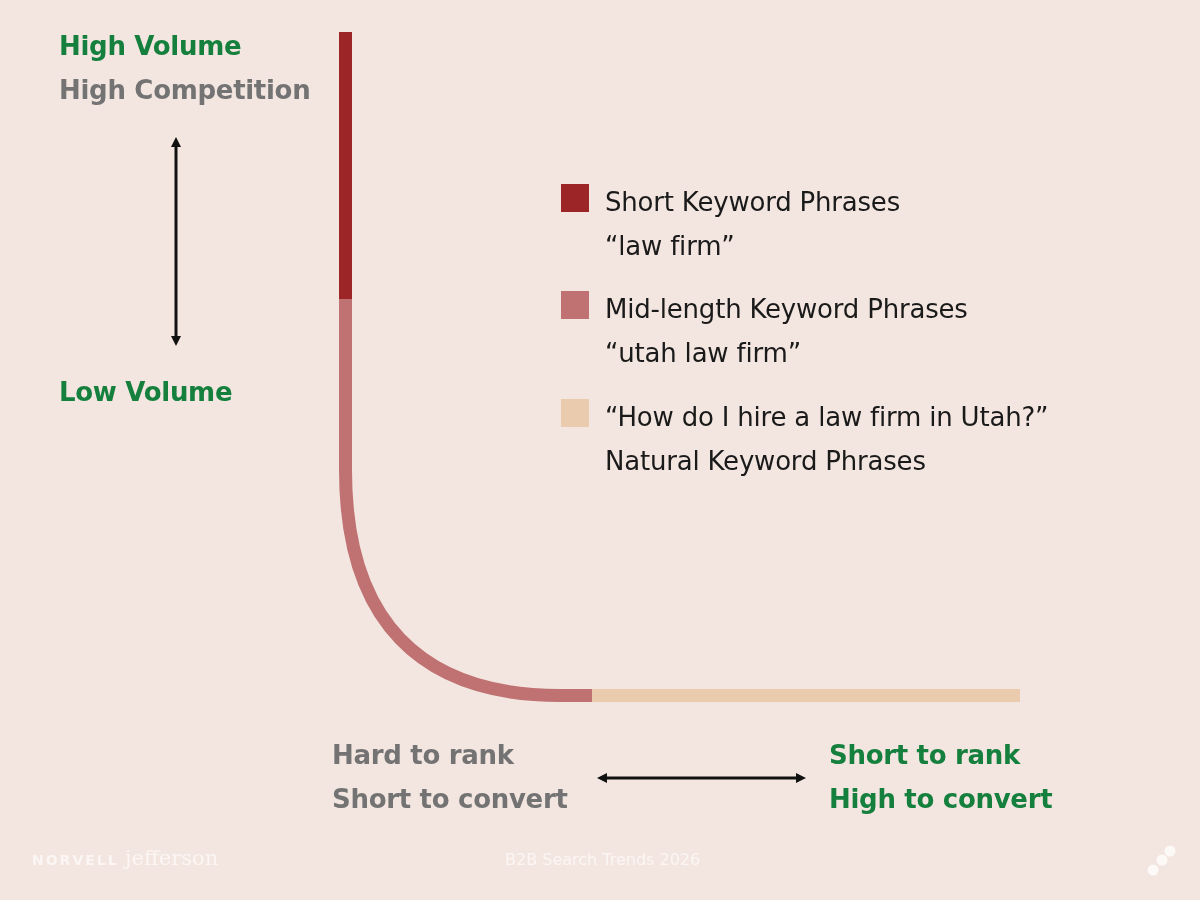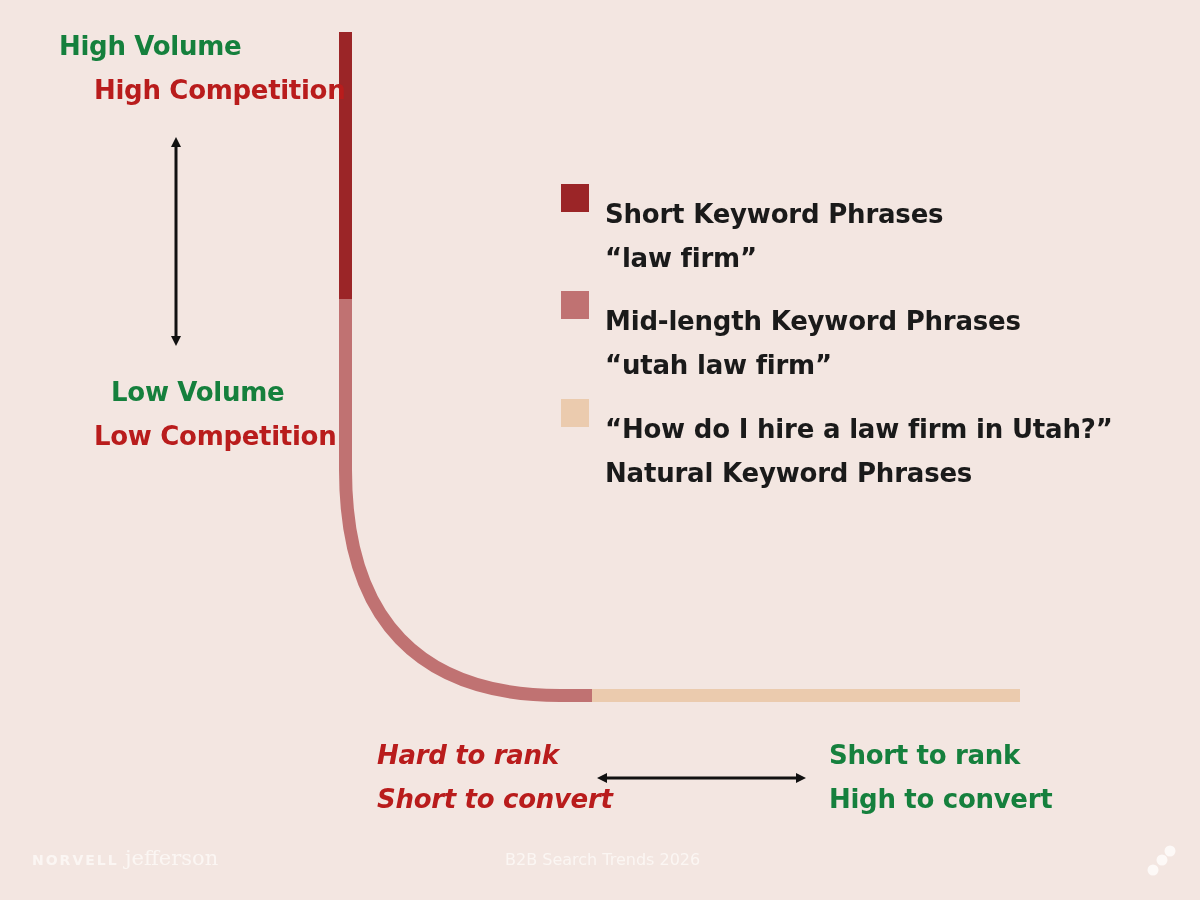--- a/index.html
+++ b/index.html
@@ -1,23 +1,23 @@
 <!DOCTYPE html>
 <html><head>
 <meta charset="utf-8">
 <style>
   html, body { margin:0; padding:0; }
   body { width:1200px; height:900px; background:#f3e6e1; position:relative; overflow:hidden; font-family:"DejaVu Sans", "Liberation Sans", sans-serif; }
   .abs { position:absolute; }
   .bold { font-weight:bold; font-size:26px; line-height:44px; letter-spacing:-0.3px; }
   .black { color:#15803d; }
-  .maroon { color:#b91c1c;margin-left:35px; }
+  .maroon { color:#737373; }
   .legend-row { position:absolute; left:561px; }
   .swatch { position:absolute; left:0; top:4px; width:28px; height:28px; }
-  .legend-text { position:absolute; left:44px; top:12px; font-size:26px; line-height:44px; color:#1a1a1a; white-space:nowrap; font-weight:700; letter-spacing:-0.2px;}
+  .legend-text { position:absolute; left:44px; top:0; font-size:26px; line-height:44px; color:#1a1a1a; white-space:nowrap; font-weight:400; letter-spacing:-0.2px;}
   .legend-text div { height:44px; }
   svg { position:absolute; left:0; top:0; }
   .footer-logo { left:32px; top:846px; color:#fbf6f3; font-size:20px; white-space:nowrap; }
   .footer-logo .norvell { font-family:"DejaVu Sans", sans-serif; font-size:14px; letter-spacing:2px; font-weight:bold; }
   .footer-logo .jefferson { font-family:"DejaVu Serif", serif; font-size:21px; }
   .footer-title { left:505px; top:850px; color:#fbf6f3; font-size:16px; white-space:nowrap; }
 </style>
 </head>
 <body>
 
@@ -38,24 +38,23 @@
 
   <line x1="602" y1="778" x2="801" y2="778" stroke="#111" stroke-width="3" marker-start="url(#ah)" marker-end="url(#ah)"></line>
 </svg>
 
 <div class="abs" style="left:59px; top:24px;">
   <div class="bold black">High Volume</div>
   <div class="bold maroon">High Competition</div>
 </div>
 <div class="abs" style="left:59px; top:370px;text-align:center;">
   <div class="bold black">Low Volume</div>
-  <div class="bold maroon">Low Competition</div>
 </div>
 
-<div class="abs" style="left:342px; top:733px;font-style:italic;">
+<div class="abs" style="left:332px; top:733px;">
   <div class="bold maroon">Hard to rank</div>
   <div class="bold maroon">Short to convert</div>
 </div>
 <div class="abs" style="left:829px; top:733px;">
   <div class="bold black">Short to rank</div>
   <div class="bold black">High to convert</div>
 </div>
 
 <div>
   <div class="legend-row" style="top:180px;">

